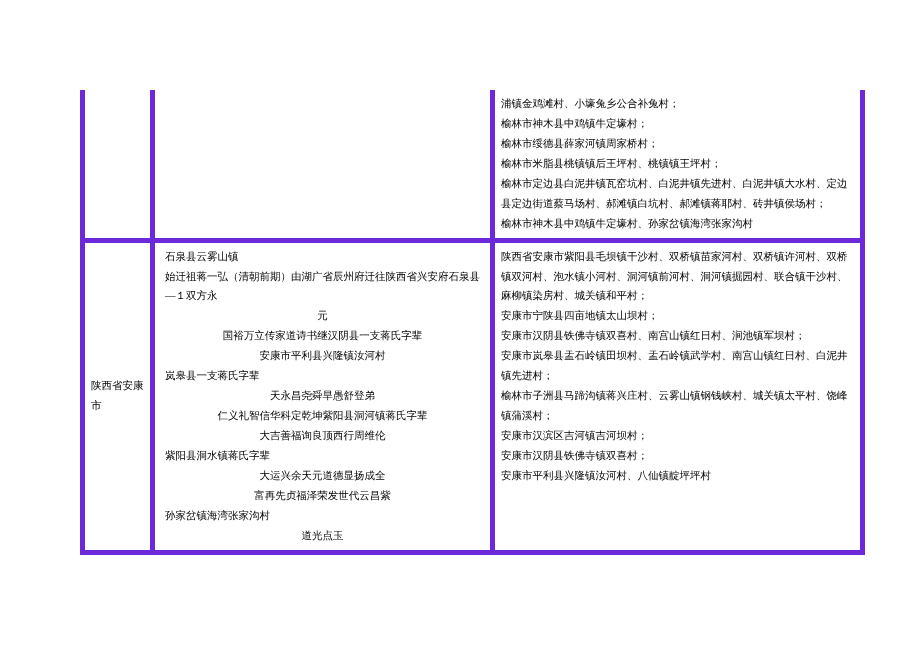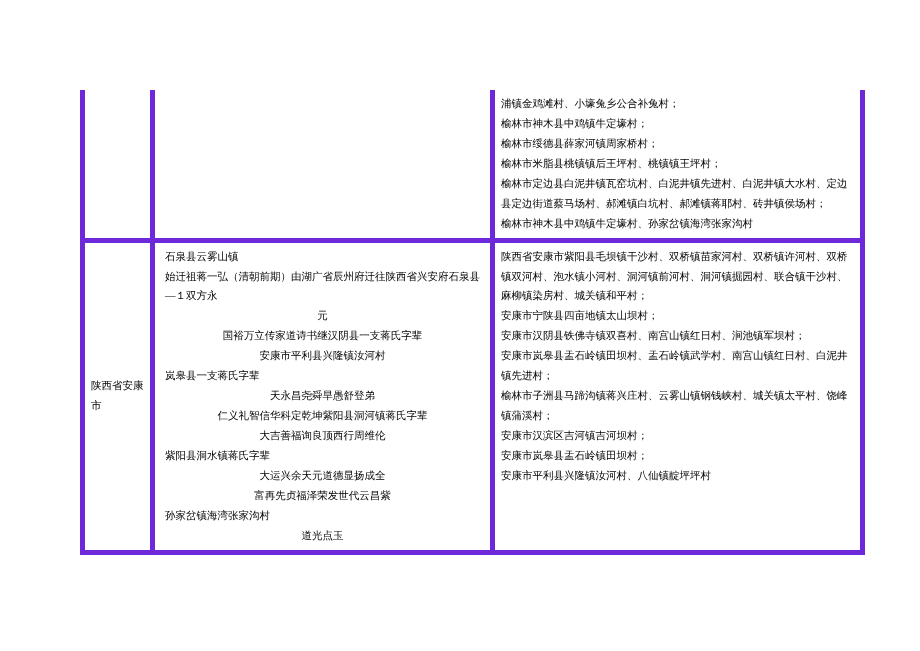--- a/index.html
+++ b/index.html
@@ -102,20 +102,20 @@
             </div>
       </td>
       <td class="col3">
         <div id="r2c3">
               <div>陕西省安康市紫阳县毛坝镇干沙村、双桥镇苗家河村、双桥镇许河村、双桥镇双河村、泡水镇小河村、洞河镇前河村、洞河镇掘园村、联合镇干沙村、麻柳镇染房村、城关镇和平村；</div>
               <div>安康市宁陕县四亩地镇太山坝村；</div>
               <div>安康市汉阴县铁佛寺镇双喜村、南宫山镇红日村、涧池镇军坝村；</div>
               <div>安康市岚皋县盂石岭镇田坝村、盂石岭镇武学村、南宫山镇红日村、白泥井镇先进村；</div>
               <div>榆林市子洲县马蹄沟镇蒋兴庄村、云雾山镇钢钱峡村、城关镇太平村、饶峰镇蒲溪村；</div>
               <div>安康市汉滨区吉河镇吉河坝村；</div>
-              <div>安康市岚皋县盂石岭镇田坝村；</div>
+              <div>安康市汉阴县铁佛寺镇双喜村；</div>
               <div>安康市平利县兴隆镇汝河村、八仙镇靛坪坪村</div>
             </div>
       </td>
     </tr>
   </tbody>
     </table>
 </div>
 
 </body></html>

